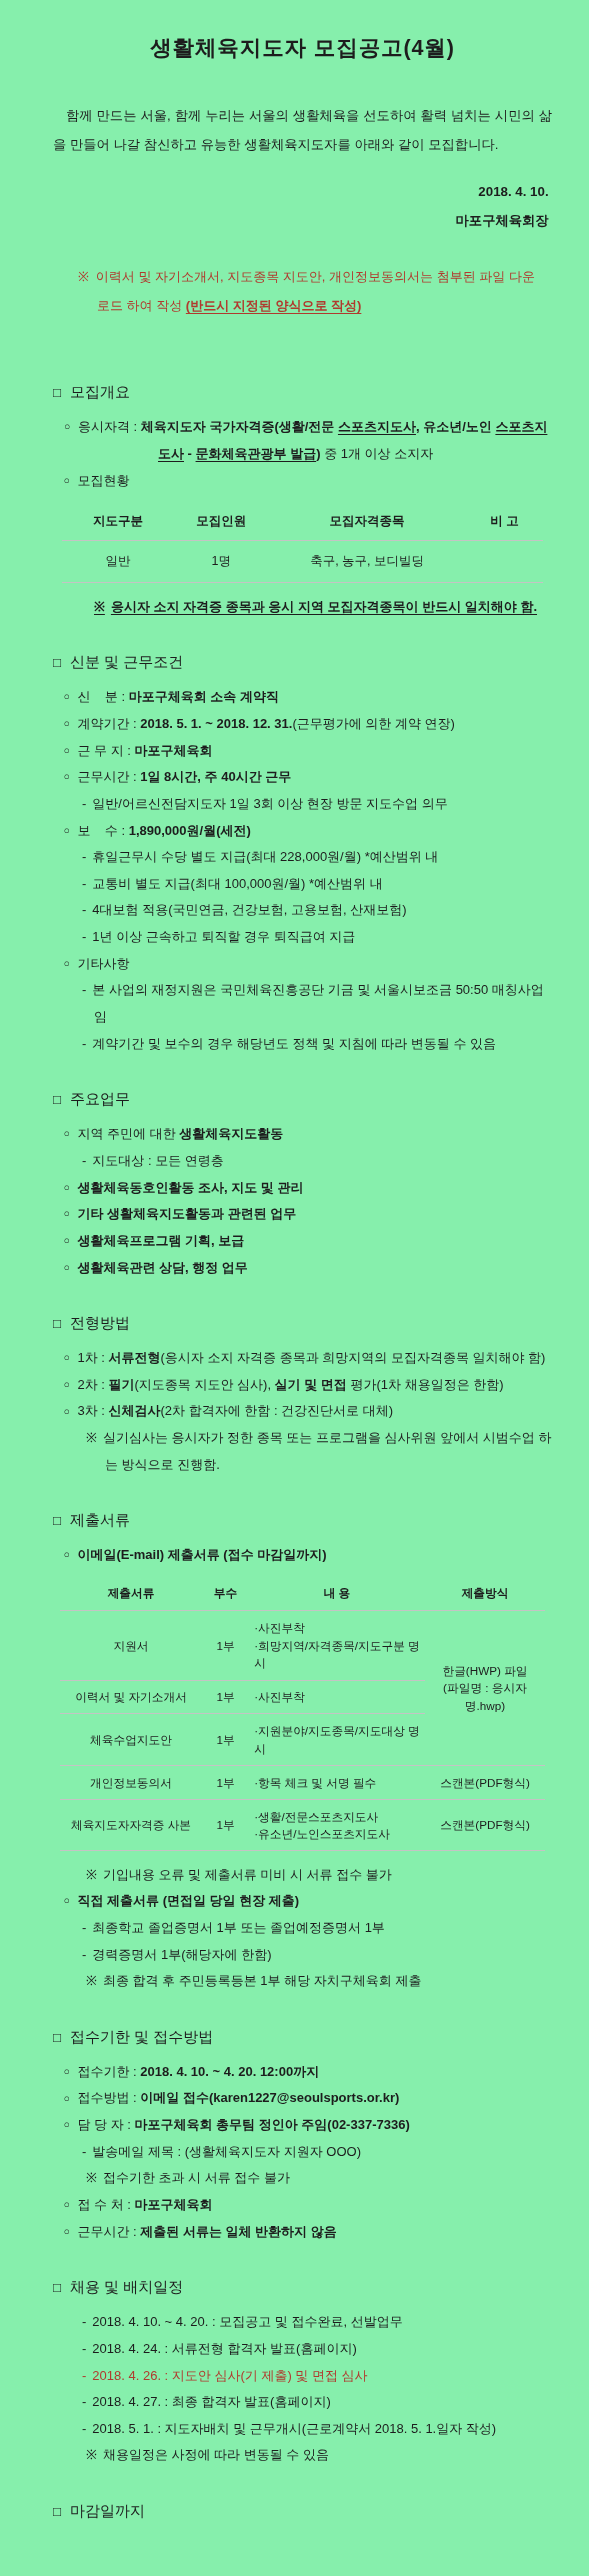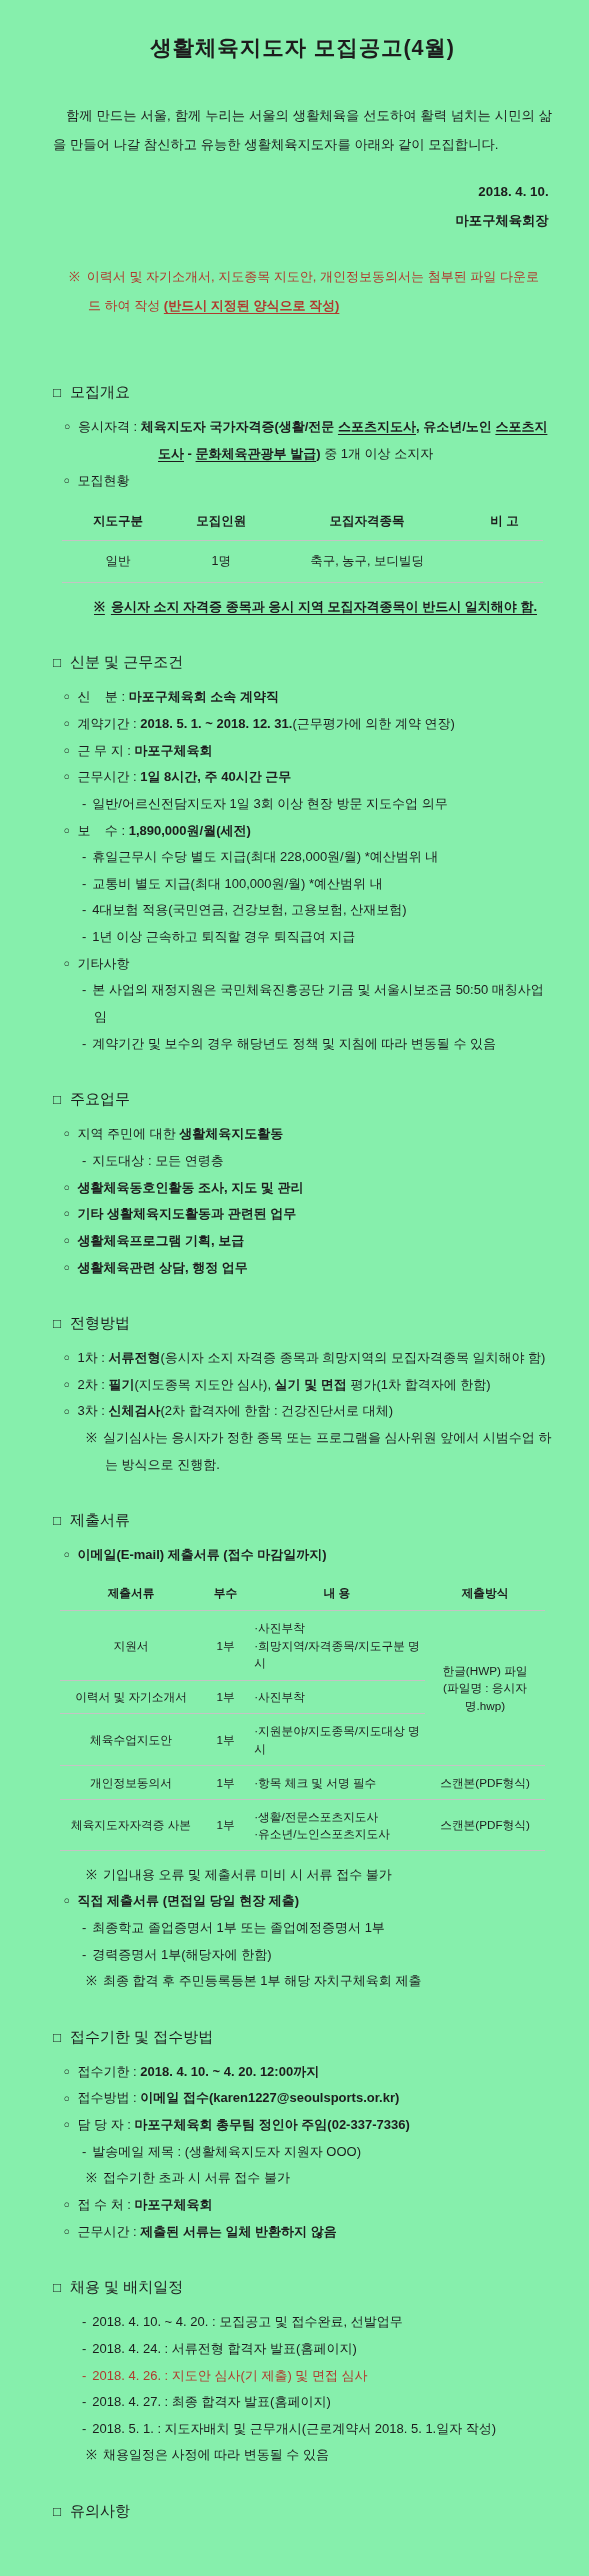--- a/index.html
+++ b/index.html
@@ -19,21 +19,21 @@
     text-align:center;font-weight:bold;font-size:21.5px;
     letter-spacing:0.9px;margin:6.9px 0 39px;
   }
   .intro{
     font-size:13.3px;line-height:2.2;text-align:justify;
     text-indent:13px;margin:0 0 19px;
   }
   .dateline{text-align:right;font-weight:bold;font-size:13.3px;line-height:2.15;margin-bottom:26px;padding-right:3.4px;}
   .rednote{
     color:var(--red);font-size:13px;line-height:2.3;
-    margin:0 4px 29px;padding-left:31px;text-indent:-19px;
+    margin:0 13px 29px;padding-left:31px;text-indent:-19px;
   }
   .rednote .mark{margin-right:6.9px;}
   .bd{font-weight:bold;}
   .ul{text-decoration:underline;text-underline-offset:2.6px;}
   .red{color:var(--red);}
   .sec{
     font-size:15px;font-weight:normal;margin:33px 0 12px;
   }
   .sec .sq{margin-right:8.6px;font-size:13.7px;}
   .line{
@@ -121,21 +121,21 @@
   <div class="sec"><span class="sq">□</span><span>주요업무</span></div>
   <div class="line o"><span class="b">○</span><span>지역 주민에 대한 </span><span class="bd">생활체육지도활동</span></div>
   <div class="line dash"><span class="d">-</span><span>지도대상 : 모든 연령층</span></div>
   <div class="line o bd"><span class="b">○</span><span>생활체육동호인활동 조사, 지도 및 관리</span></div>
   <div class="line o bd"><span class="b">○</span><span>기타 생활체육지도활동과 관련된 업무</span></div>
   <div class="line o bd"><span class="b">○</span><span>생활체육프로그램 기획, 보급</span></div>
   <div class="line o bd"><span class="b">○</span><span>생활체육관련 상담, 행정 업무</span></div>
 
   <div class="sec"><span class="sq">□</span><span>전형방법</span></div>
   <div class="line o"><span class="b">○</span><span>1차 : </span><span class="bd">서류전형</span><span>(응시자 소지 자격증 종목과 희망지역의 모집자격종목 일치해야 함)</span></div>
-  <div class="line o"><span class="b">○</span><span>2차 : </span><span class="bd">필기</span><span>(지도종목 지도안 심사), </span><span class="bd">실기 및 면접</span><span> 평가(1차 합격자에 한함)</span></div>
+  <div class="line o"><span class="b">○</span><span>2차 : </span><span class="bd">필기</span><span>(지도종목 지도안 심사), </span><span class="bd">실기 및 면접</span><span> 평가(1차 채용일정은 한함)</span></div>
   <div class="line o"><span class="b">○</span><span>3차 : </span><span class="bd">신체검사</span><span>(2차 합격자에 한함 : 건강진단서로 대체)</span></div>
   <div class="line noteln"><span class="mark">※</span><span>실기심사는 응시자가 정한 종목 또는 프로그램을 심사위원 앞에서 시범수업 하는 방식으로 진행함.</span></div>
 
   <div class="sec"><span class="sq">□</span><span>제출서류</span></div>
   <div class="line o bd"><span class="b">○</span><span>이메일(E-mail) 제출서류 (접수 마감일까지)</span></div>
 
   <table class="tbl tbl2">
     <colgroup>
         <col style="width:142px">
         <col style="width:47px">
@@ -207,16 +207,16 @@
   <div class="line o"><span class="b">○</span><span>근무시간 : </span><span class="bd">제출된 서류는 일체 반환하지 않음</span></div>
 
   <div class="sec"><span class="sq">□</span><span>채용 및 배치일정</span></div>
   <div class="line dash"><span class="d">-</span><span>2018. 4. 10. ~ 4. 20. : 모집공고 및 접수완료, 선발업무</span></div>
   <div class="line dash"><span class="d">-</span><span>2018. 4. 24. : 서류전형 합격자 발표(홈페이지)</span></div>
   <div class="line dash red"><span class="d">-</span><span>2018. 4. 26. : 지도안 심사(기 제출) 및 면접 심사</span></div>
   <div class="line dash"><span class="d">-</span><span>2018. 4. 27. : 최종 합격자 발표(홈페이지)</span></div>
   <div class="line dash"><span class="d">-</span><span>2018. 5. 1. : 지도자배치 및 근무개시(근로계약서 2018. 5. 1.일자 작성)</span></div>
   <div class="line noteln"><span class="mark">※</span><span>채용일정은 사정에 따라 변동될 수 있음</span></div>
 
-  <div class="sec"><span class="sq">□</span><span>유의사항</span></div>
+  <div class="sec"><span class="sq">□</span><span>마감일까지</span></div>
 
 </div>
 
 
 </body></html>

